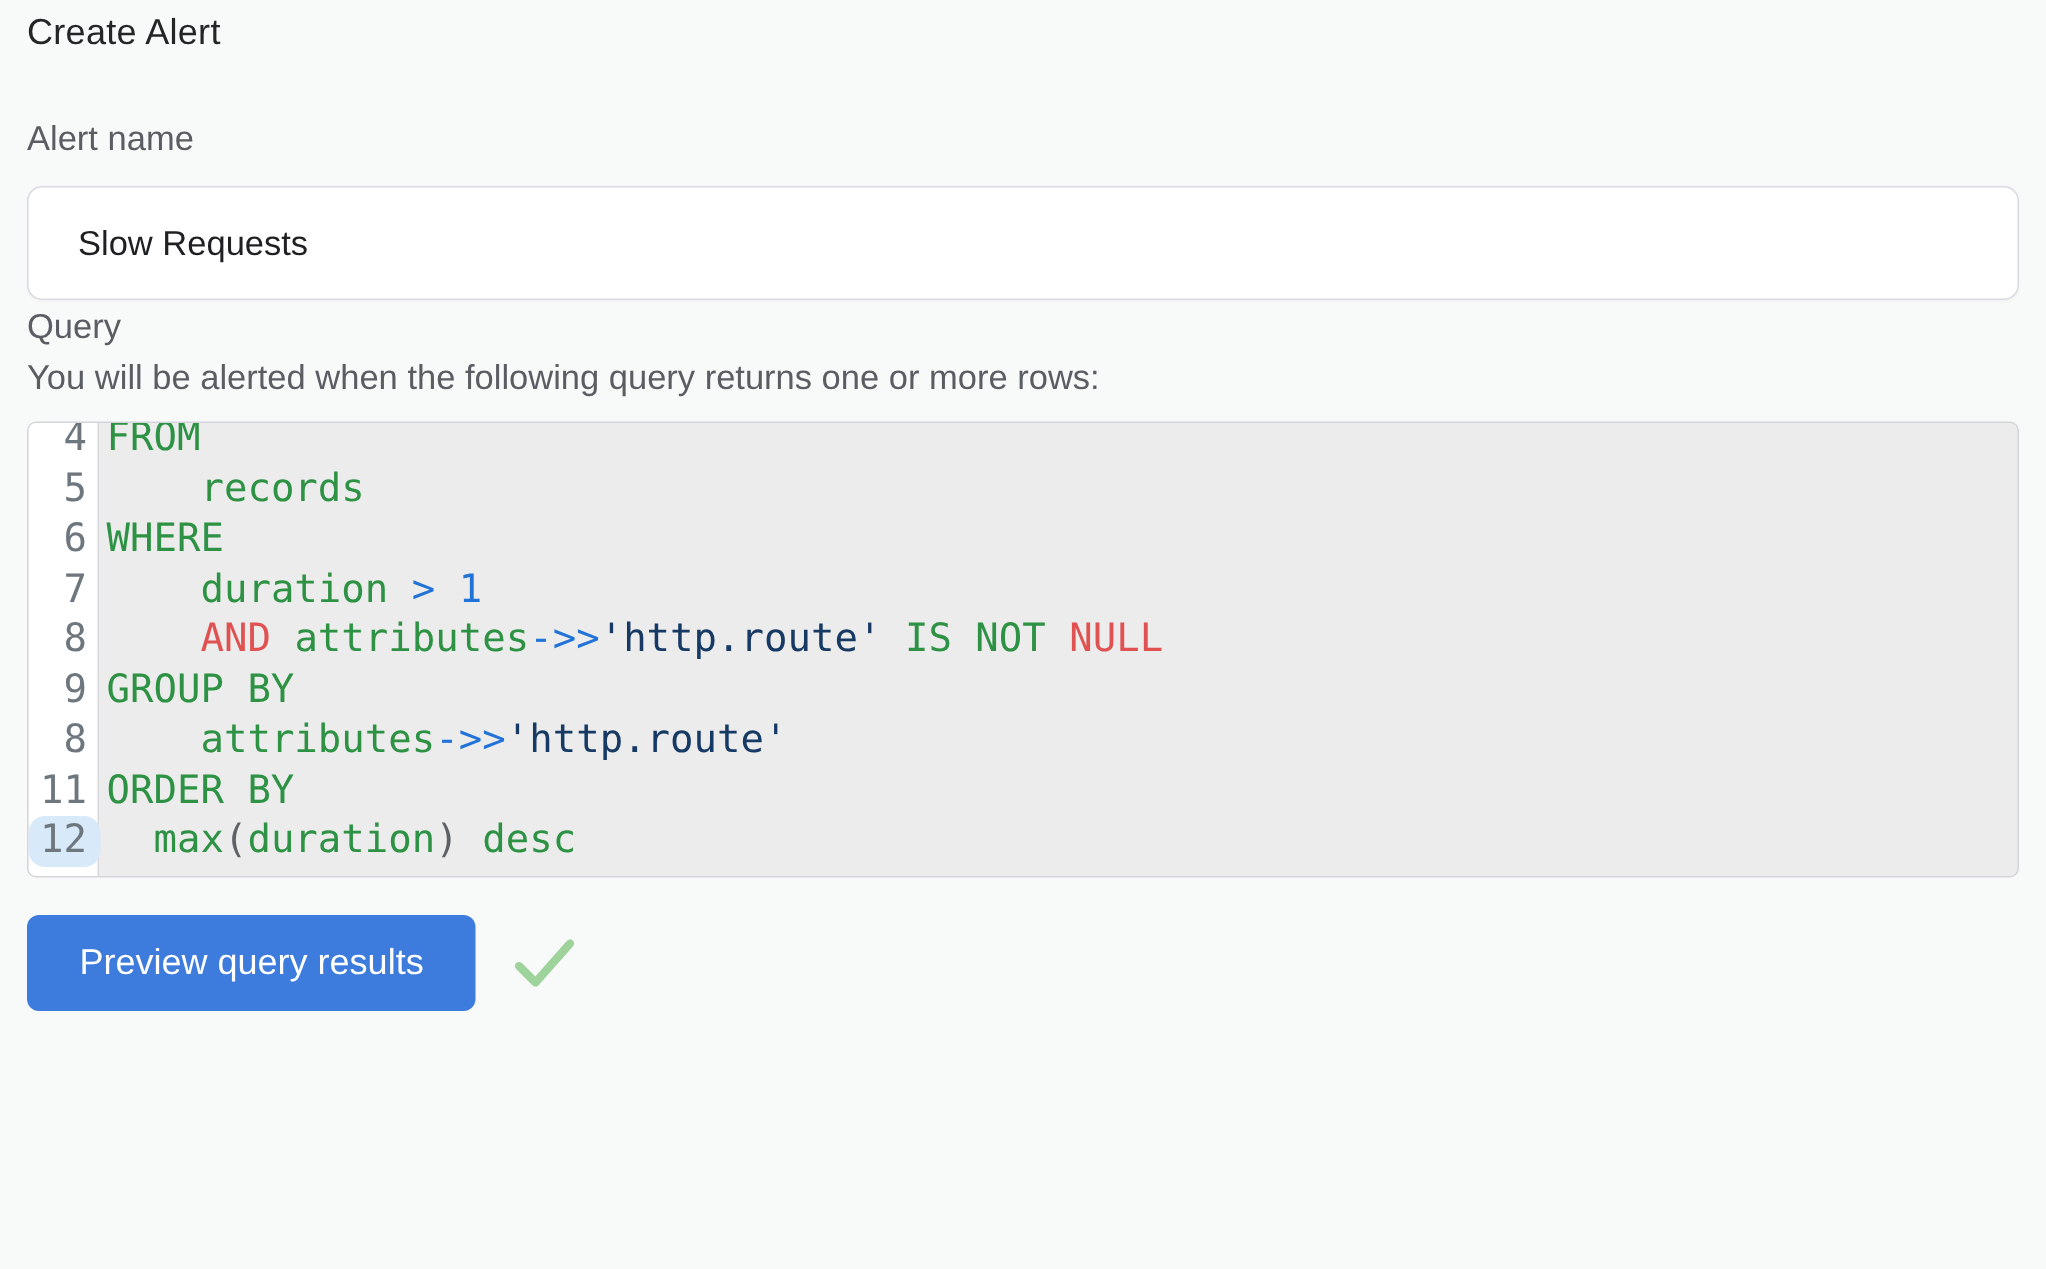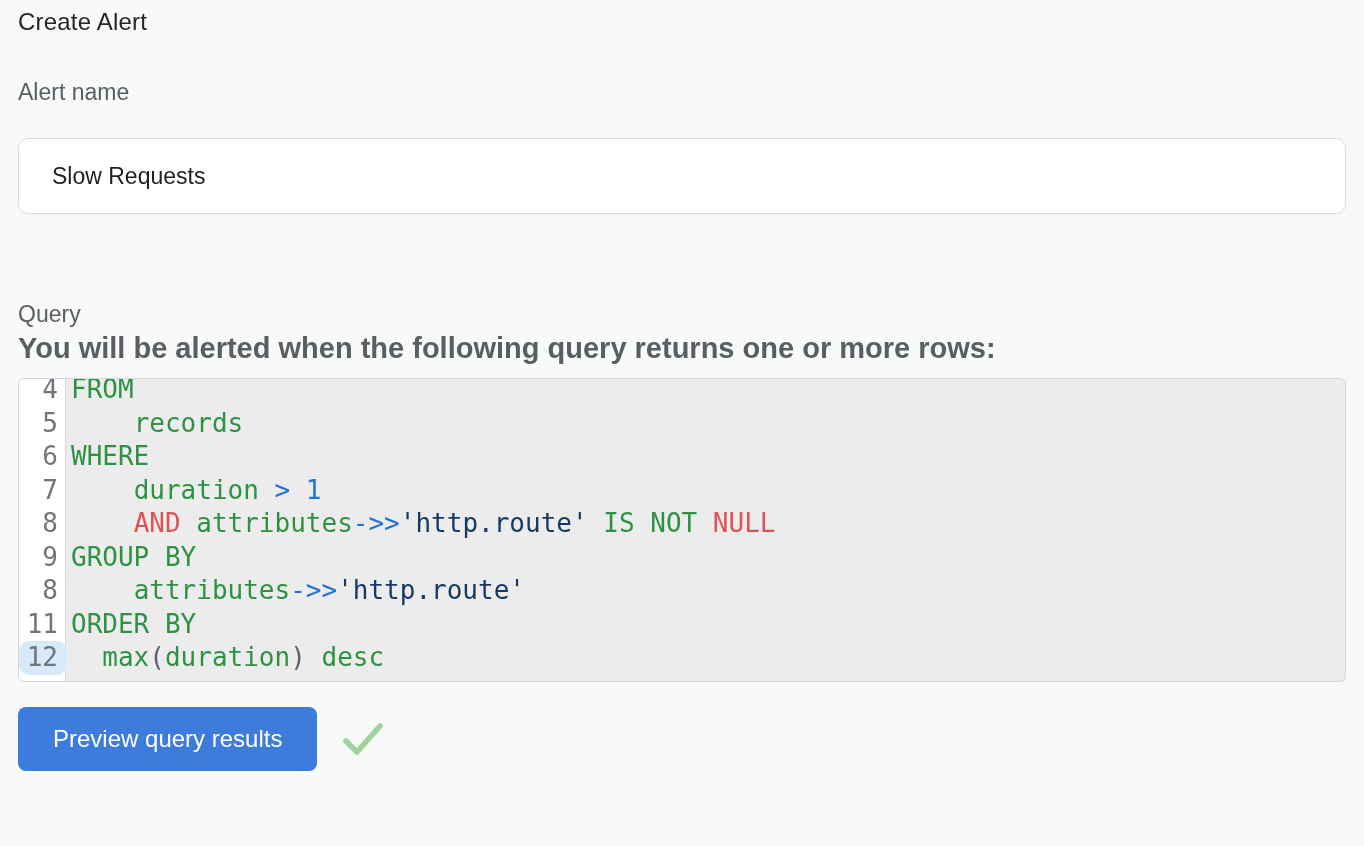--- a/index.html
+++ b/index.html
@@ -21,45 +21,43 @@
 
   .field-label {
     margin-top: 43px;
     font-size: 23px;
     color: #5a5e63;
     line-height: 27px;
   }
 
   .text-input {
     display: block;
-    margin-top: 32px;
+    margin-top: 18px;
     width: 1328px;
     height: 76px;
     background: #ffffff;
     border: 1px solid #d9dae1;
     border-radius: 10px;
     padding: 0 33px;
     font-family: "Liberation Sans", "DejaVu Sans", sans-serif;
     font-size: 23px;
     color: #1e2023;
     outline: none;
     box-shadow: 0 1px 2px rgba(0,0,0,0.03);
   }
 
   .query-label {
-    margin-top: 83px;
     font-size: 23px;
     color: #5a5e63;
     line-height: 34px;
   }
   .query-desc {
-    font-size: 29px;
+    font-size: 23px;
     color: #5a5e63;
     line-height: 34px;
-    font-weight: bold;
   }
 
   .editor {
     position: relative;
     margin-top: 13px;
     width: 1328px;
     height: 304px;
     background: #ececec;
     border: 1px solid #d4d4dd;
     border-radius: 6px;

